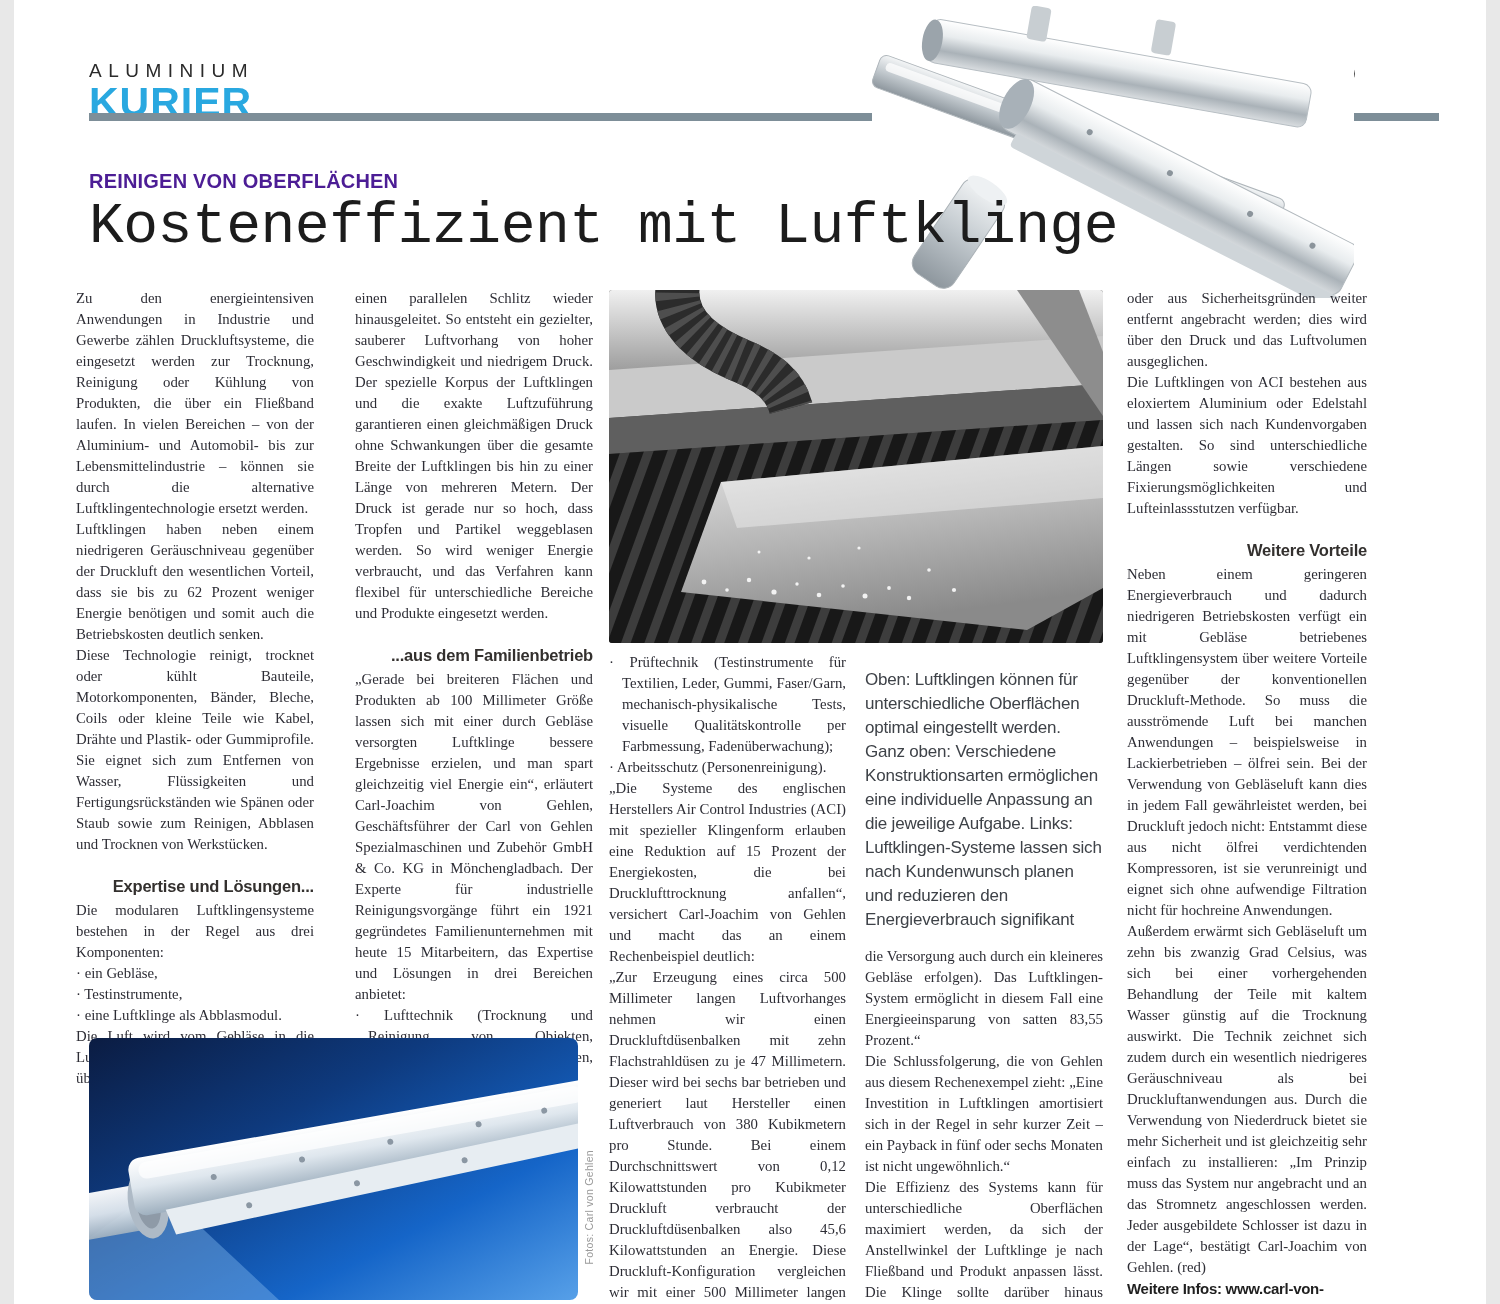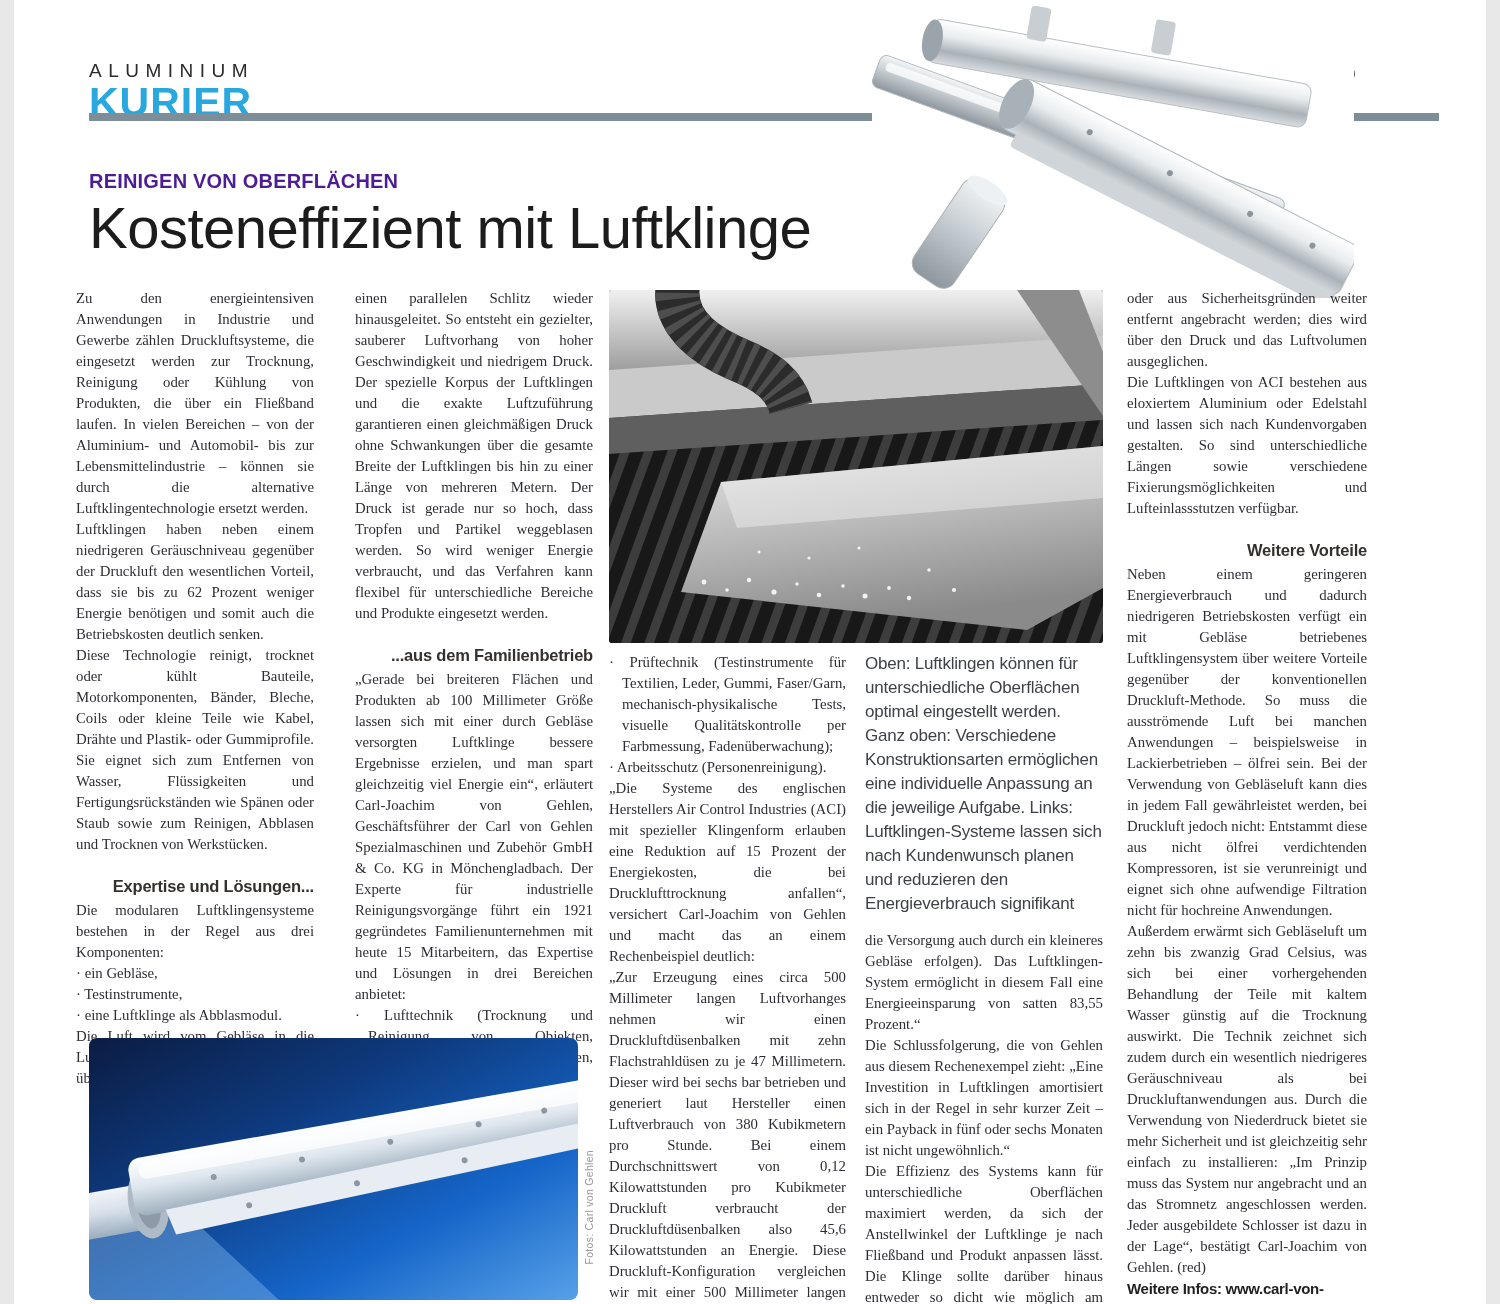--- a/index.html
+++ b/index.html
@@ -10,32 +10,32 @@
   .logo { position:absolute; left:75px; top:60px; font-family:"Liberation Sans", sans-serif; }
   .logo-top { font-size:19px; font-weight:500; letter-spacing:6.5px; color:#2b2b2b; }
   .logo-main { font-size:41px; font-weight:700; letter-spacing:1px; color:#29a8e0; line-height:40px; }
   .page-number { position:absolute; left:1303px; top:50px; font-family:"Liberation Sans", sans-serif;
                  font-size:35px; font-weight:700; color:#474747; }
   .rule { position:absolute; left:75px; top:113px; width:1350px; height:8px; background:#7d8e98; }
 
   
   .kicker { position:absolute; left:75px; top:170px; font-family:"Liberation Sans", sans-serif;
             font-size:20px; font-weight:700; letter-spacing:0.2px; color:#4c1d95; }
-  .headline { position:absolute; left:75px; top:194px; width:820px; font-family:Liberation Sans, sans-serif;
+  .headline { position:absolute; left:75px; top:194px; width:820px; font-family:Liberation Mono, monospace;
               font-size:58px; font-weight:400; letter-spacing:-0.5px; color:#1c1c1c; white-space:nowrap; }
 
   
   .col { position:absolute; font-size:14.8px; line-height:21px; color:#2d2d35; text-align:justify;
          hyphens:auto; -webkit-hyphens:auto; }
   .col p { margin:0; }
   .col .bullet { padding-left:13px; text-indent:-13px; text-align:justify; }
   .subhead { font-family:"Liberation Sans", sans-serif; font-size:16.5px; font-weight:700;
              color:#33302e; letter-spacing:-0.2px; margin:21px 0 3px 0; text-align:right; }
   .caption { font-family:"Liberation Sans", sans-serif; font-size:17px; line-height:24px;
-             color:#3e4248; letter-spacing:-0.2px; text-align:left; margin-bottom:14px; }
+             color:#3e4248; letter-spacing:-0.2px; text-align:left; margin-bottom:14px;margin-top:16px; }
   .infolink { font-family:"Liberation Sans", sans-serif; font-size:15px; font-weight:700;
               color:#1f1f1f; letter-spacing:-0.3px; text-align:left; }
 
   #col1 { left:62px;  top:288px; width:238px; }
   #col2 { left:341px; top:288px; width:238px; }
   #col3 { left:595px; top:652px; width:237px; }
   #col4 { left:851px; top:652px; width:238px; }
   #col5 { left:1113px;top:288px; width:240px; }
 
   

